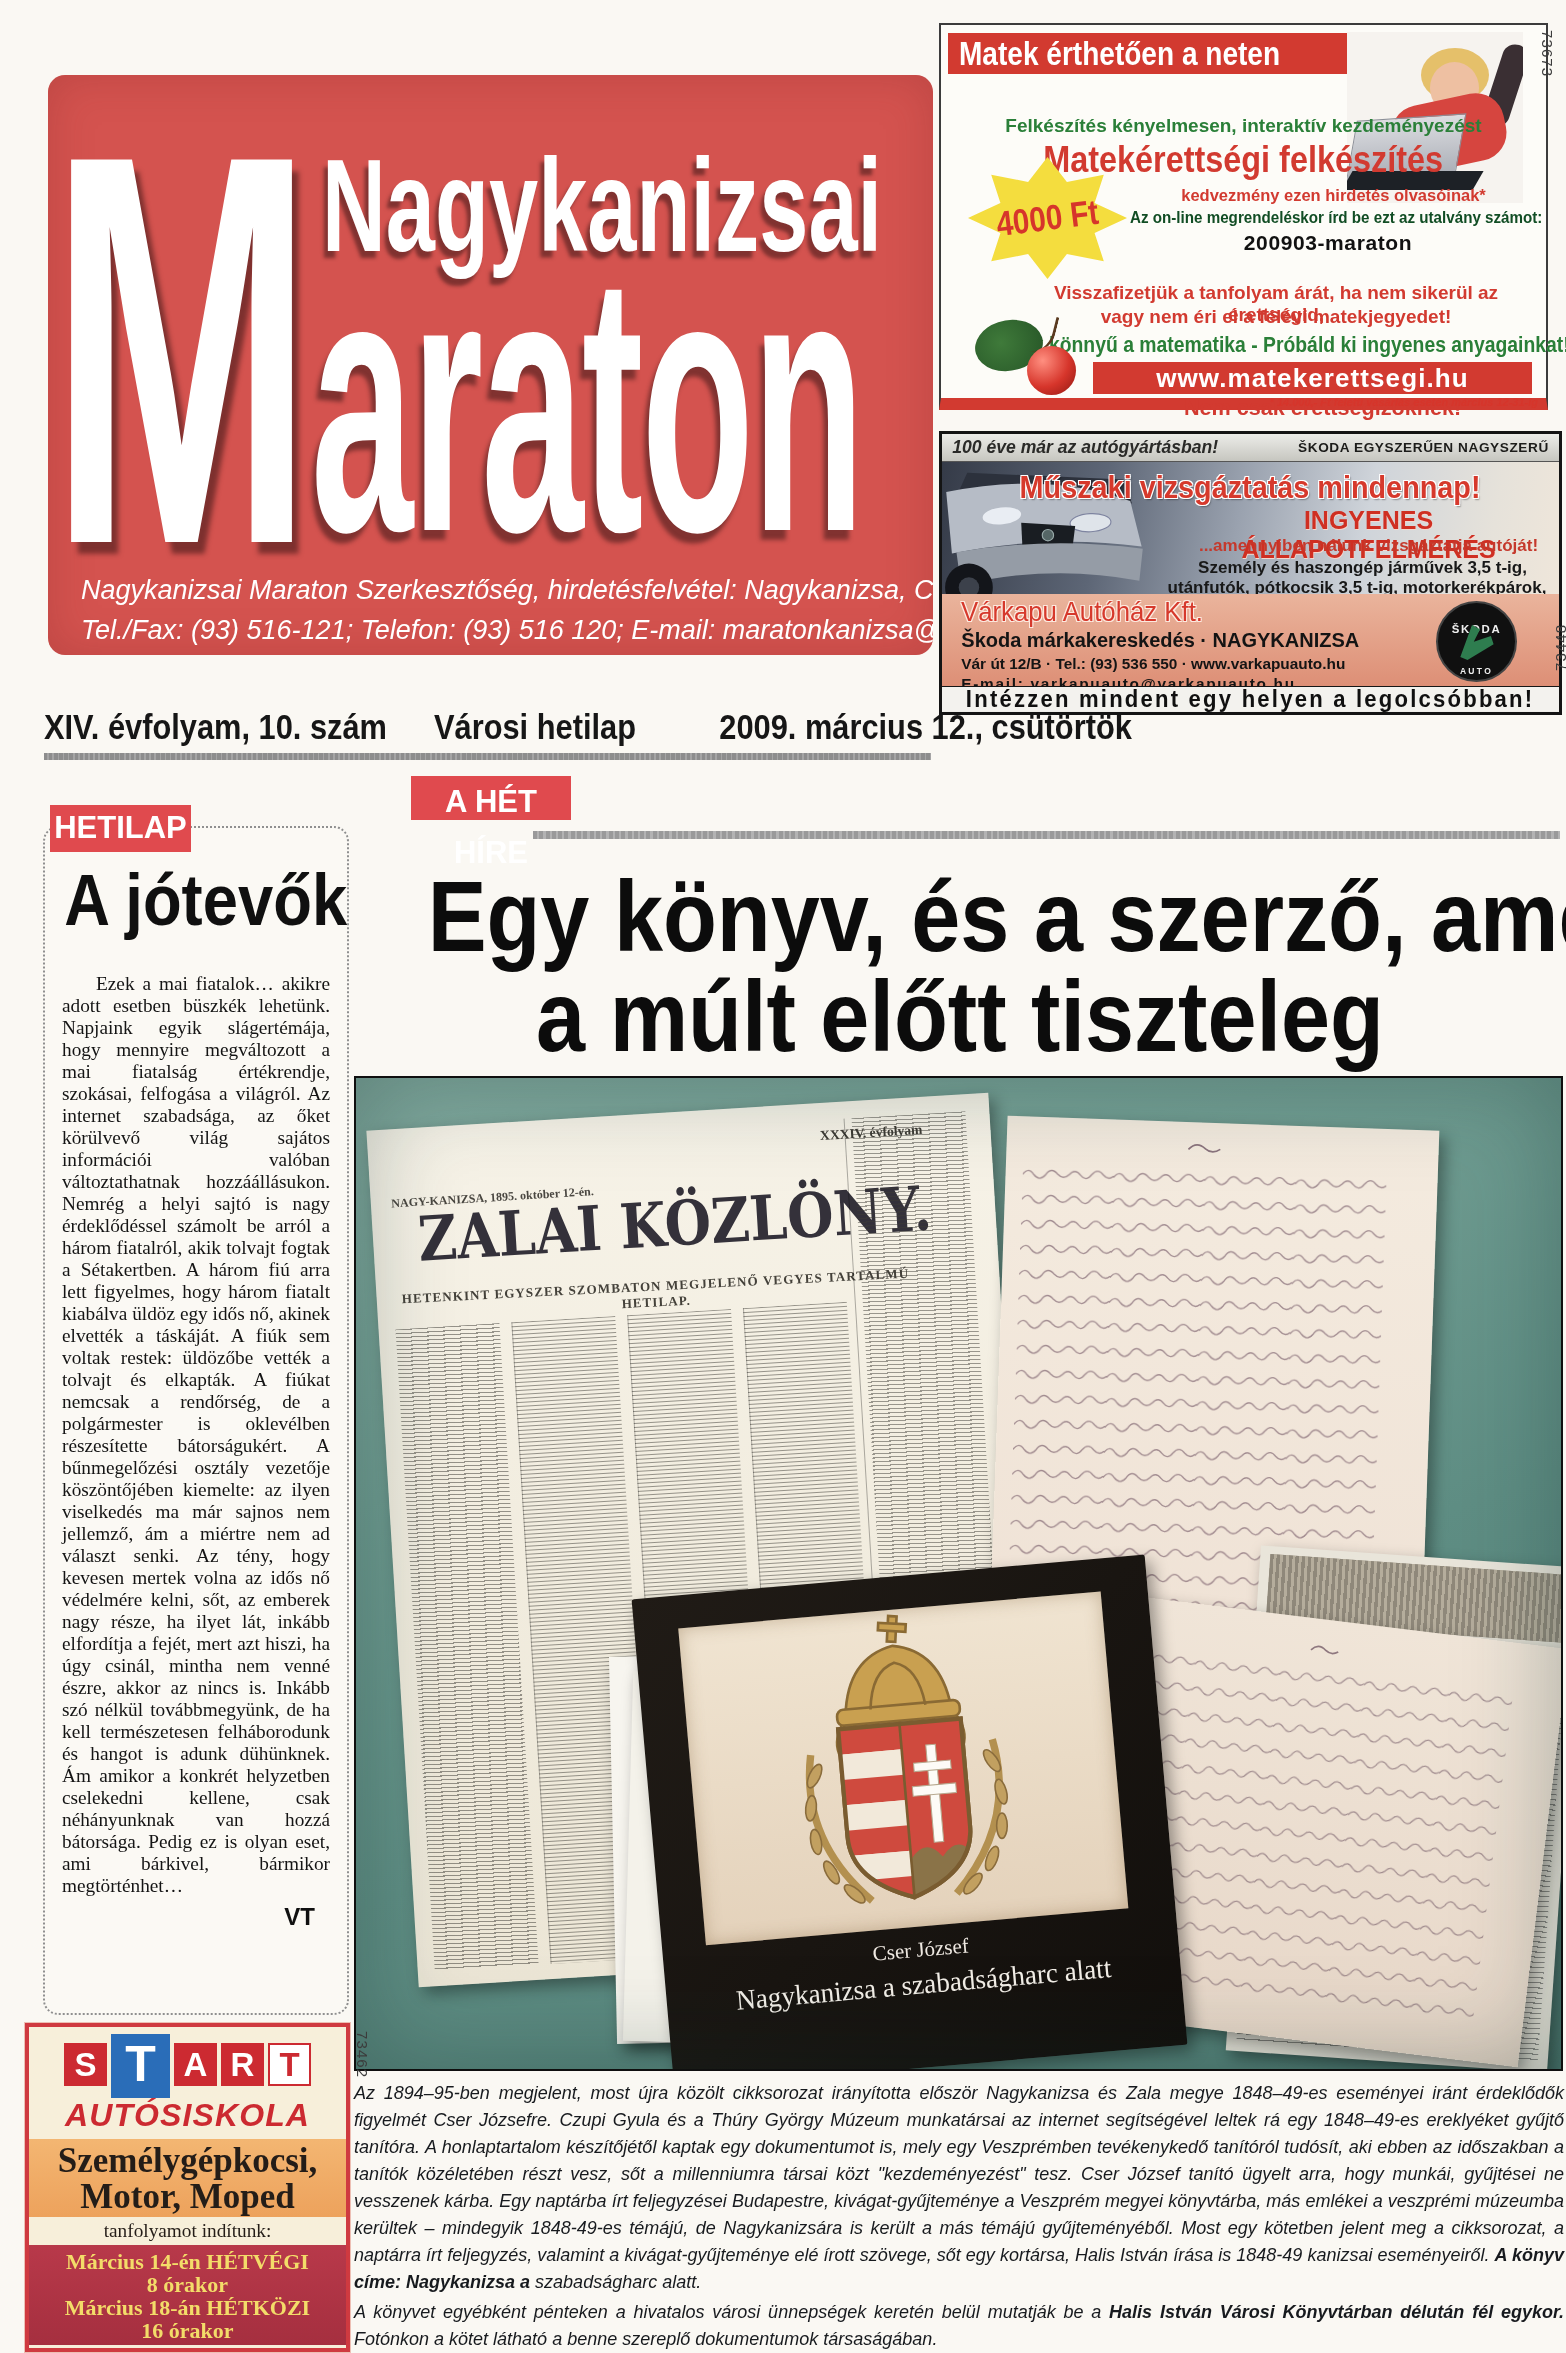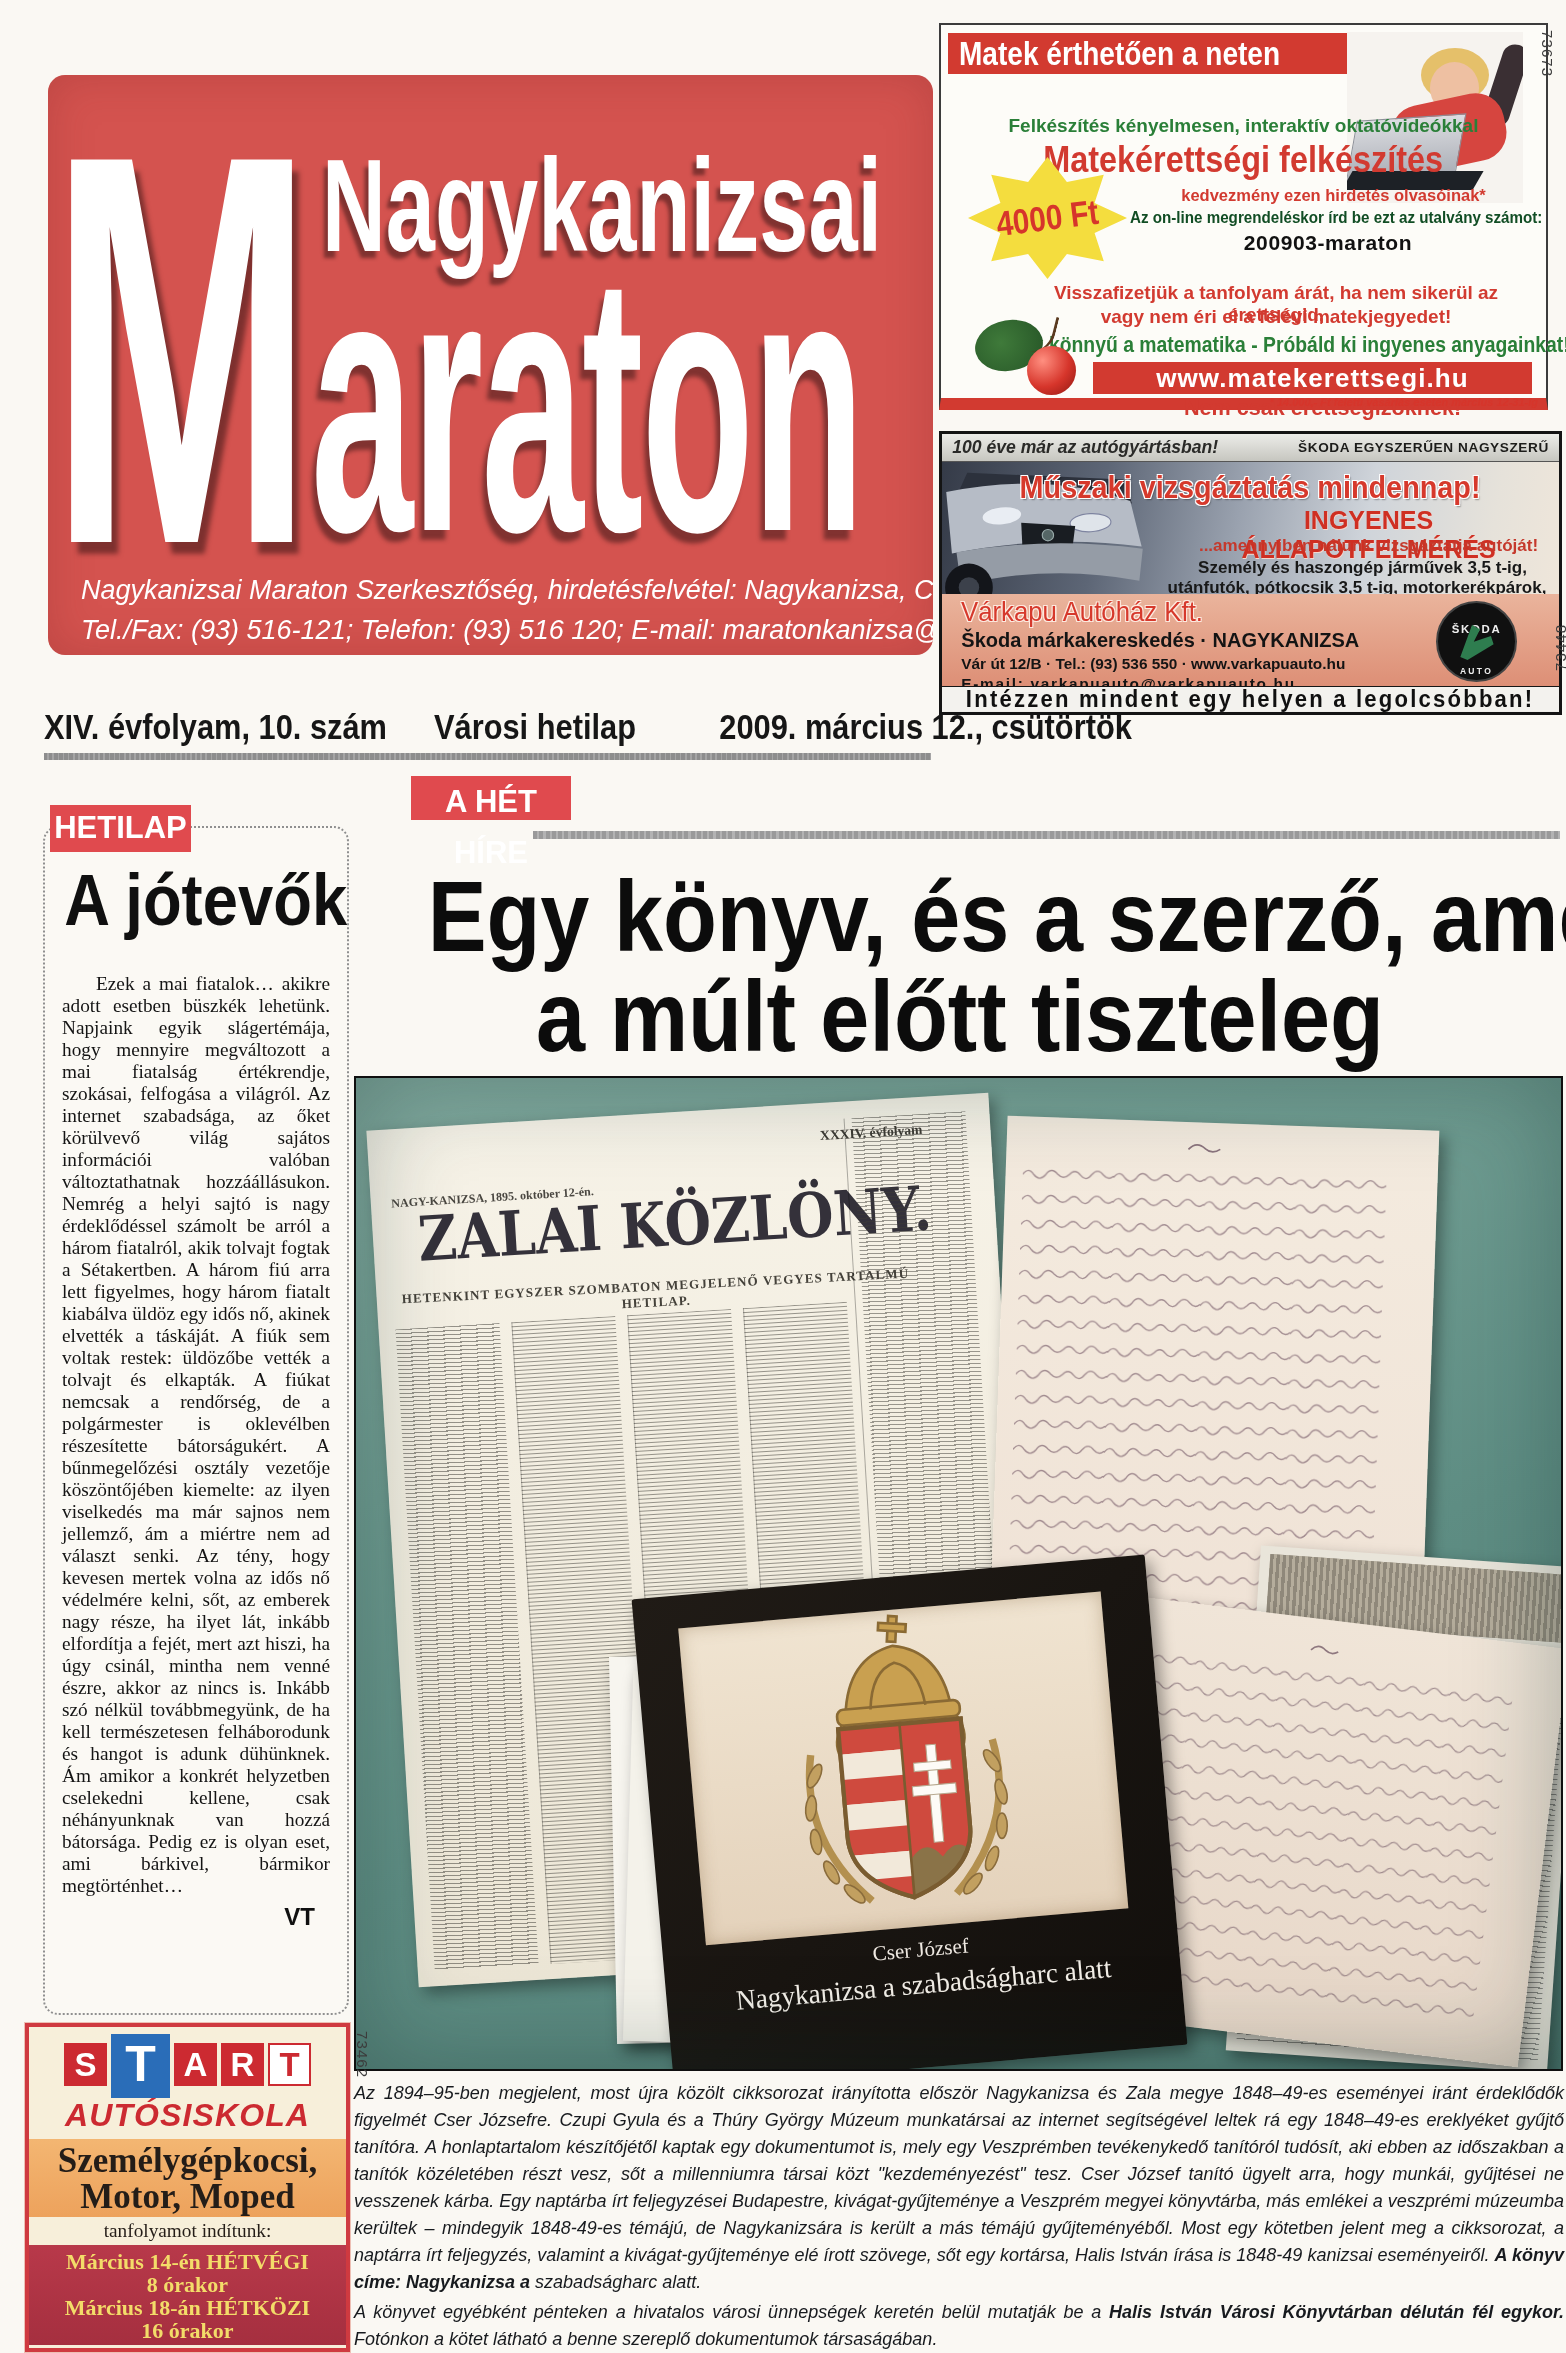--- a/index.html
+++ b/index.html
@@ -240,21 +240,21 @@
 <div class="abs ad-matek">
   <div class="abs am-topbar"><span class="cond">Matek érthetően a neten</span></div>
   <div class="abs am-girl">
     <div class="g-legs"></div>
     <div class="g-hair"></div>
     <div class="g-face"></div>
     <div class="g-body"></div>
     <div class="g-lap"></div>
     <div class="g-base"></div>
   </div>
-  <div class="abs am-line am-l2">Felkészítés kényelmesen, interaktív oktatóvideókkal</div>
+  <div class="abs am-line am-l2">Felkészítés kényelmesen, interaktív kezdeményezést</div>
   <div class="abs am-line am-l3"><span class="cond">Matekérettségi felkészítés</span></div>
   <div class="abs am-line am-l4">kedvezmény ezen hirdetés olvasóinak*</div>
   <div class="abs am-line am-l5"><span class="cond">Az on-line megrendeléskor írd be ezt az utalvány számot:</span></div>
   <div class="abs am-line am-code">200903-maraton</div>
   <div class="abs am-star">
       <span>4000 Ft</span>
     </div>
   <div class="abs am-line am-l6">Visszafizetjük a tanfolyam árát, ha nem sikerül az érettségid,</div>
   <div class="abs am-line am-l7">vagy nem éri el a félévi matekjegyedet!</div>
   <div class="abs am-line am-l8"><span class="cond">Velünk könnyű a matematika - Próbáld ki ingyenes anyagainkat!</span></div>

